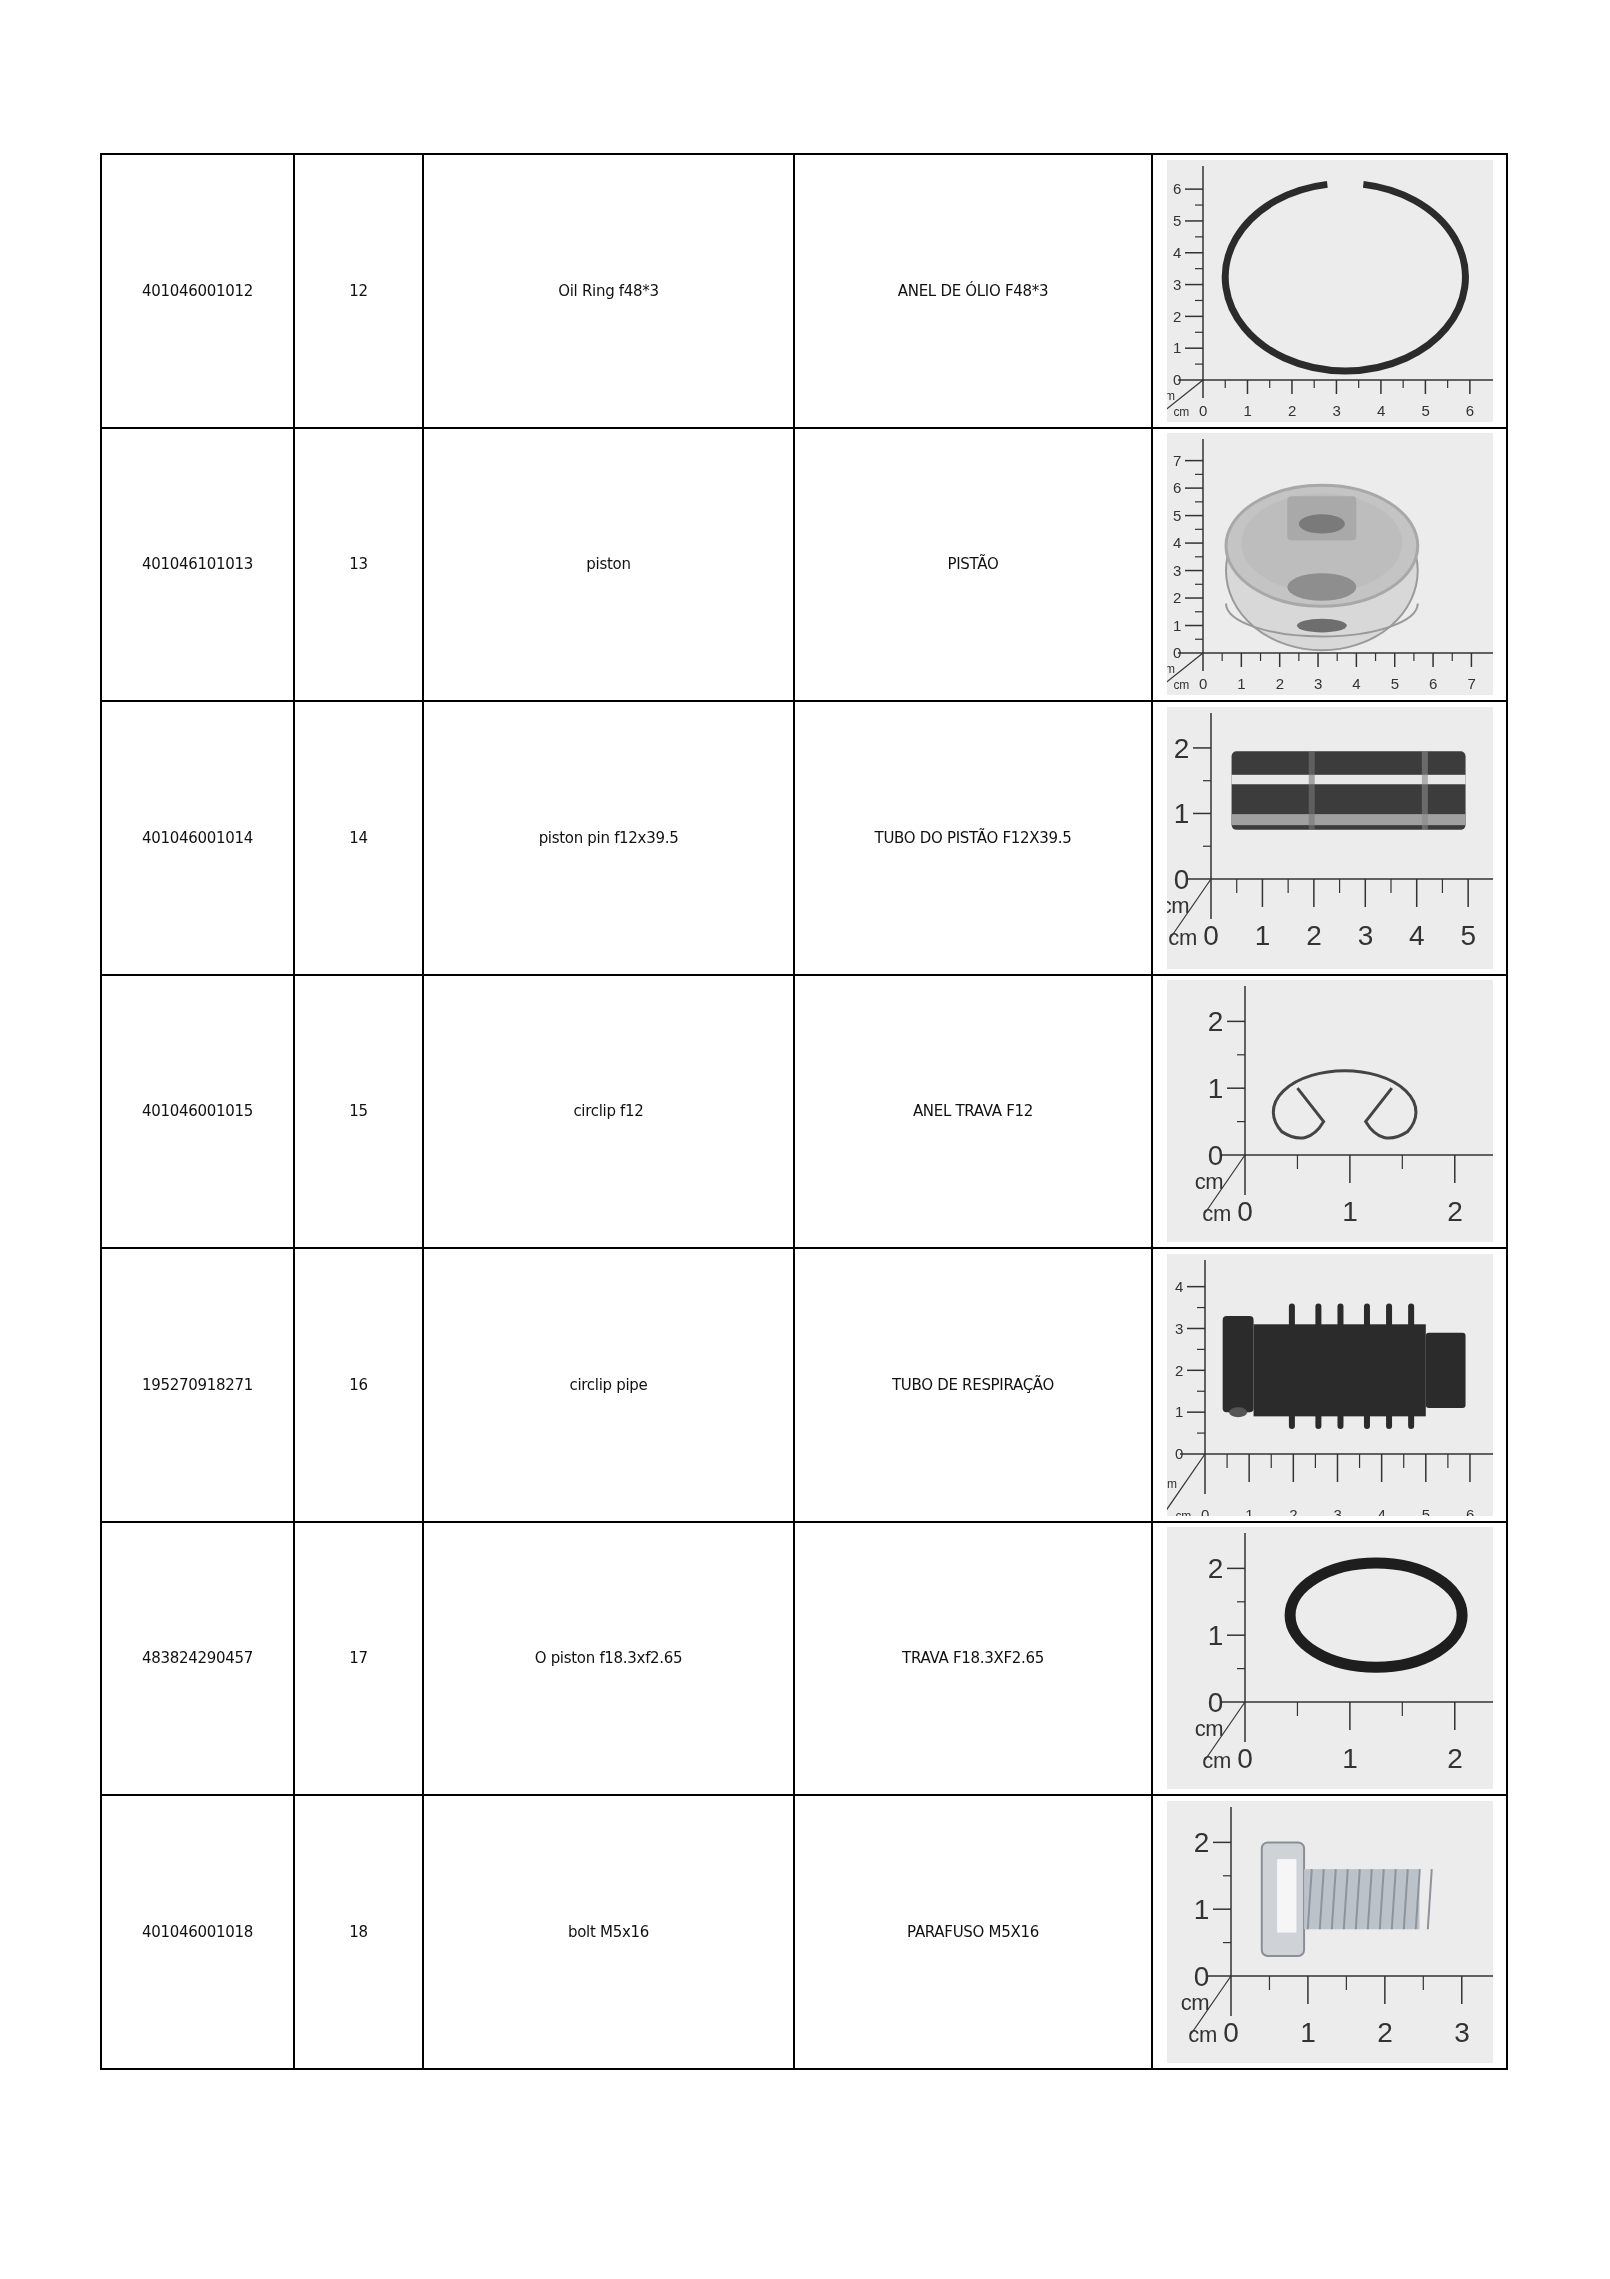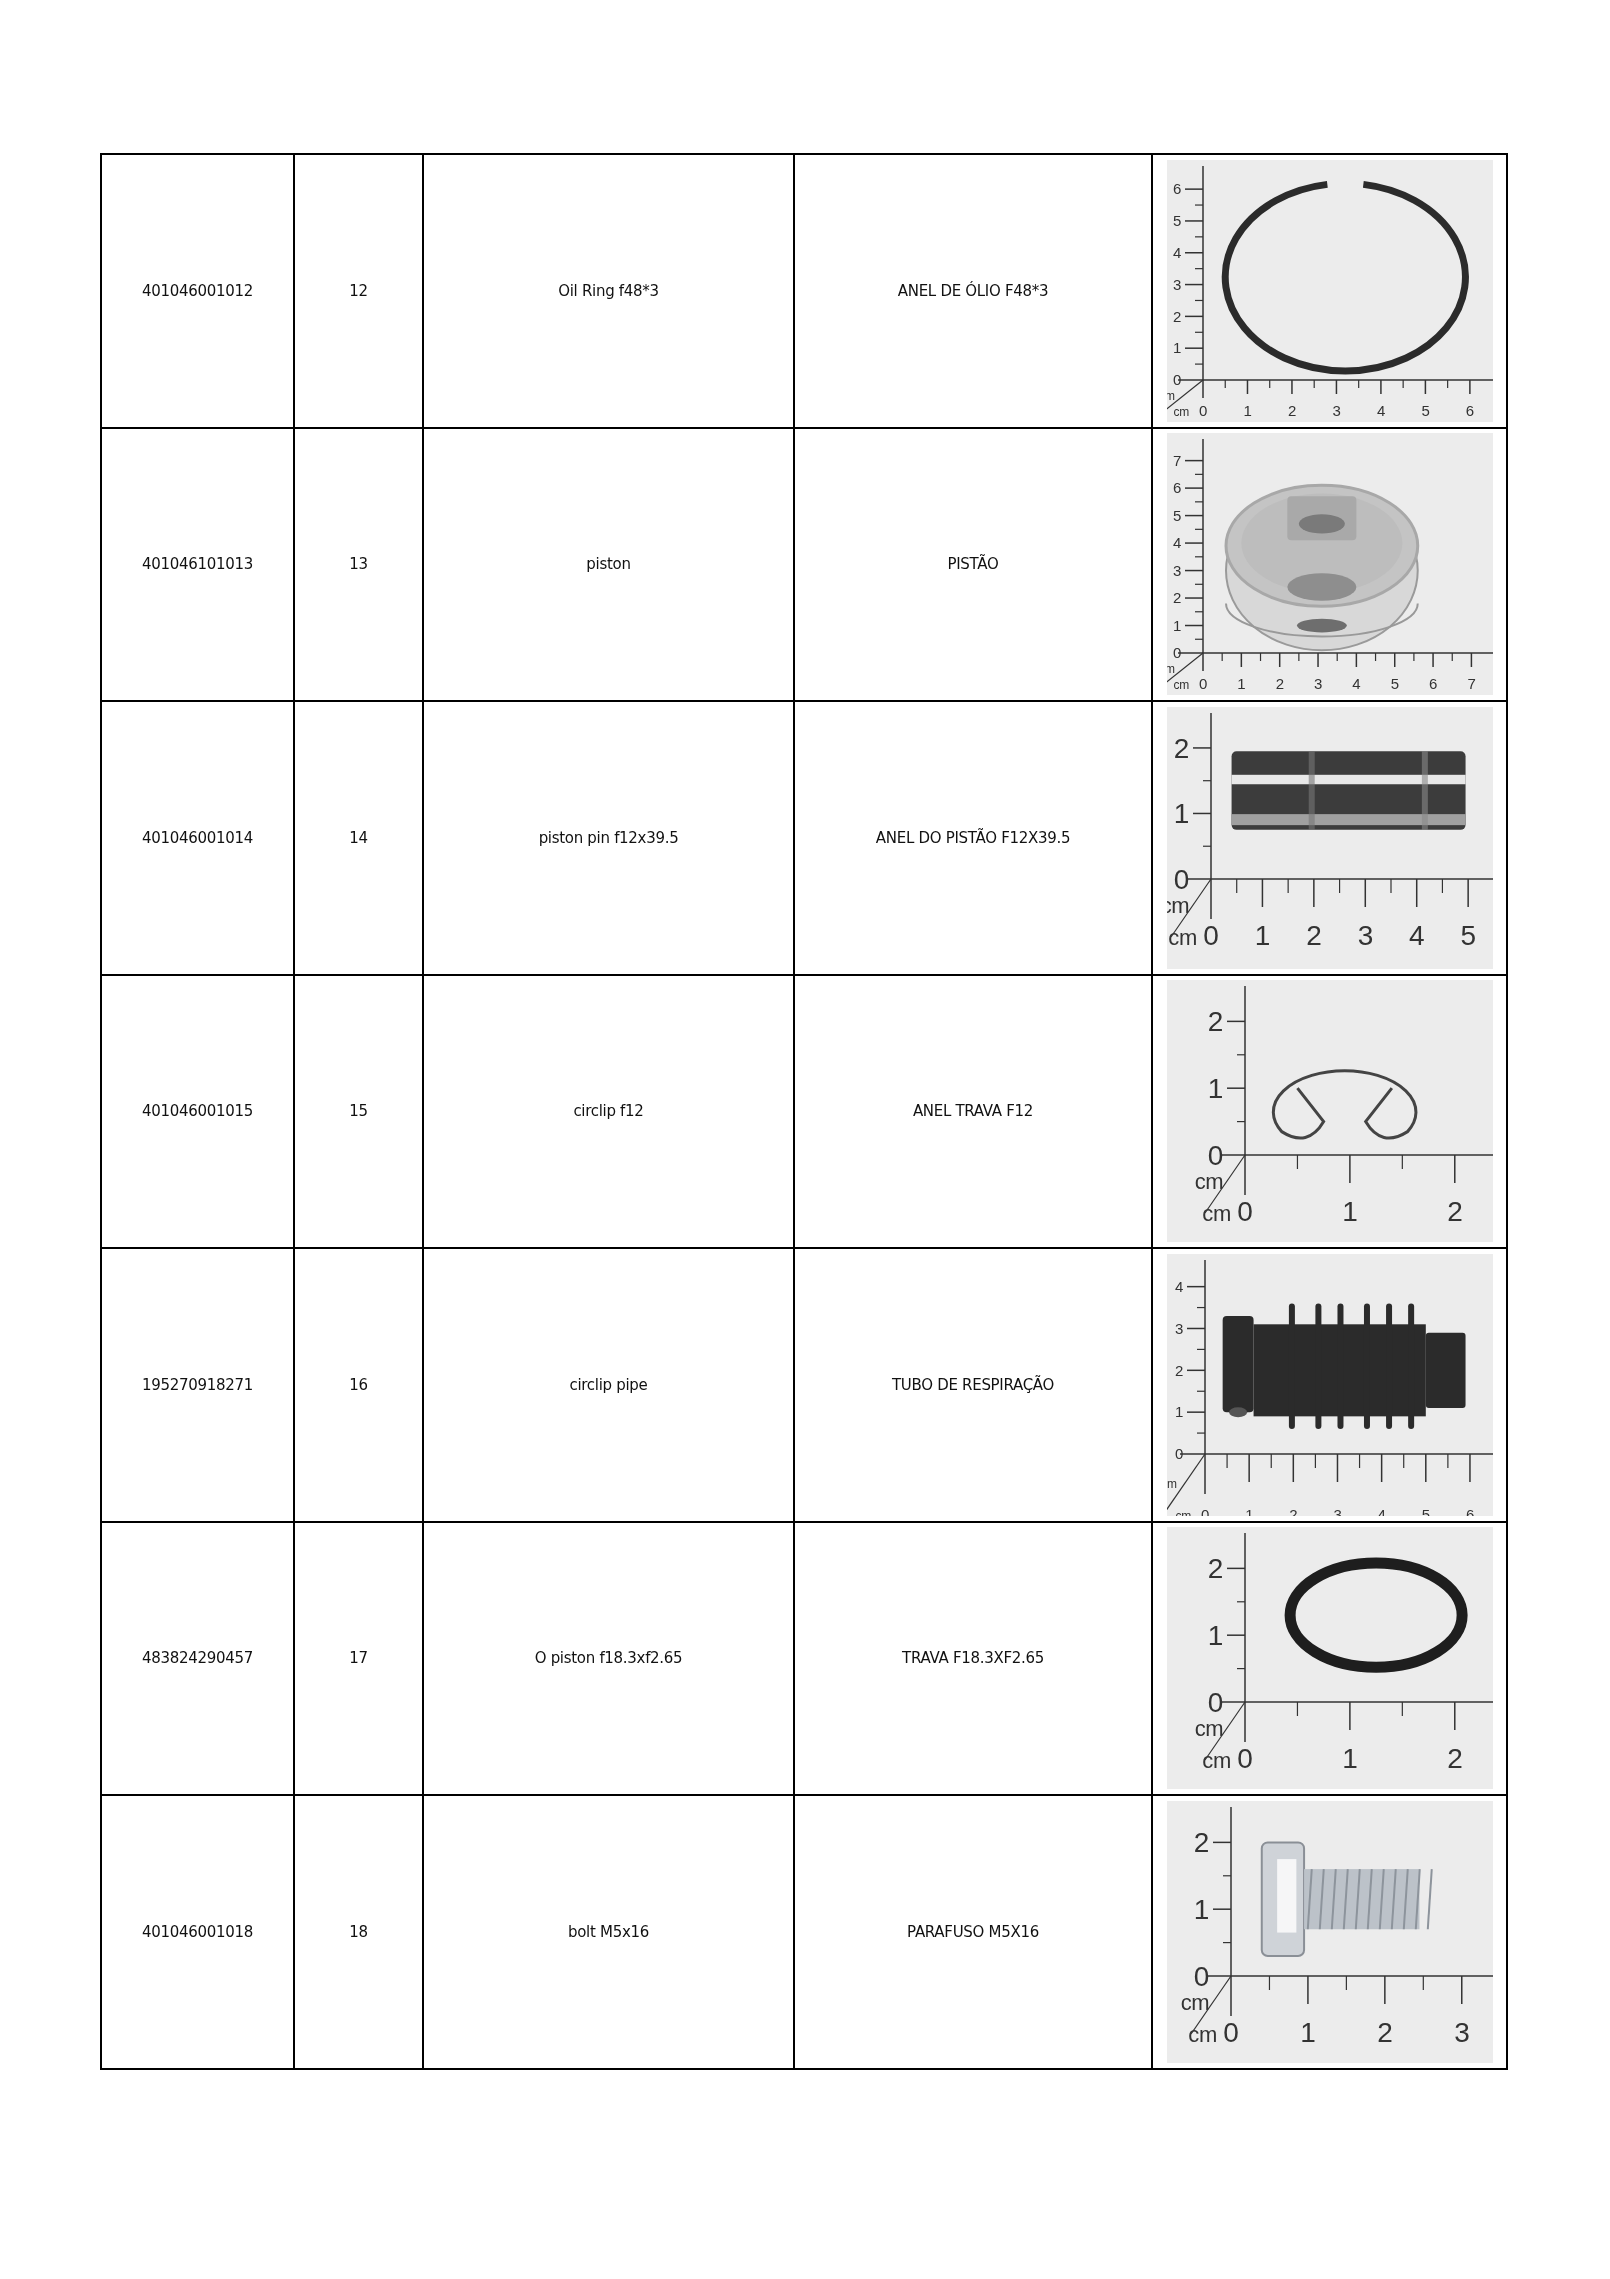--- a/index.html
+++ b/index.html
@@ -160,21 +160,21 @@
         <path d="M 59.00689655172414 170.53061224489795 A 95.86206896551724 32.97959183673469 0 0 0 250.73103448275862 170.53061224489795" fill="none" stroke="#999" stroke-width="2"></path>
       </g>
             </svg>
           </div>
     </td>
   </tr>
       <tr>
     <td class="code">401046001014</td>
     <td>14</td>
     <td>piston pin f12x39.5</td>
-    <td>ANEL DO PISTÃO F12X39.5</td>
+    <td>TUBO DO PISTÃO F12X39.5</td>
     <td class="photo-cell">
       <div class="photo">
             <svg viewBox="0 0 326 262" xmlns="http://www.w3.org/2000/svg">
               <rect width="326" height="262" fill="#ececec"></rect>
               <line x1="44" y1="6" x2="44" y2="212" stroke="#333" stroke-width="1.5"></line>
               <line x1="19" y1="172" x2="326" y2="172" stroke="#333" stroke-width="1.5"></line>
               <line x1="44" y1="172" x2="4" y2="230" stroke="#333" stroke-width="1.2"></line>
               <line x1="36" y1="139.2340425531915" x2="44" y2="139.2340425531915" stroke="#333" stroke-width="1.2"></line>
               <text class="axis-label" x="22" y="181.8" text-anchor="end" font-size="28">0</text>
               <line x1="26" y1="106.46808510638299" x2="44" y2="106.46808510638299" stroke="#333" stroke-width="1.5"></line>

